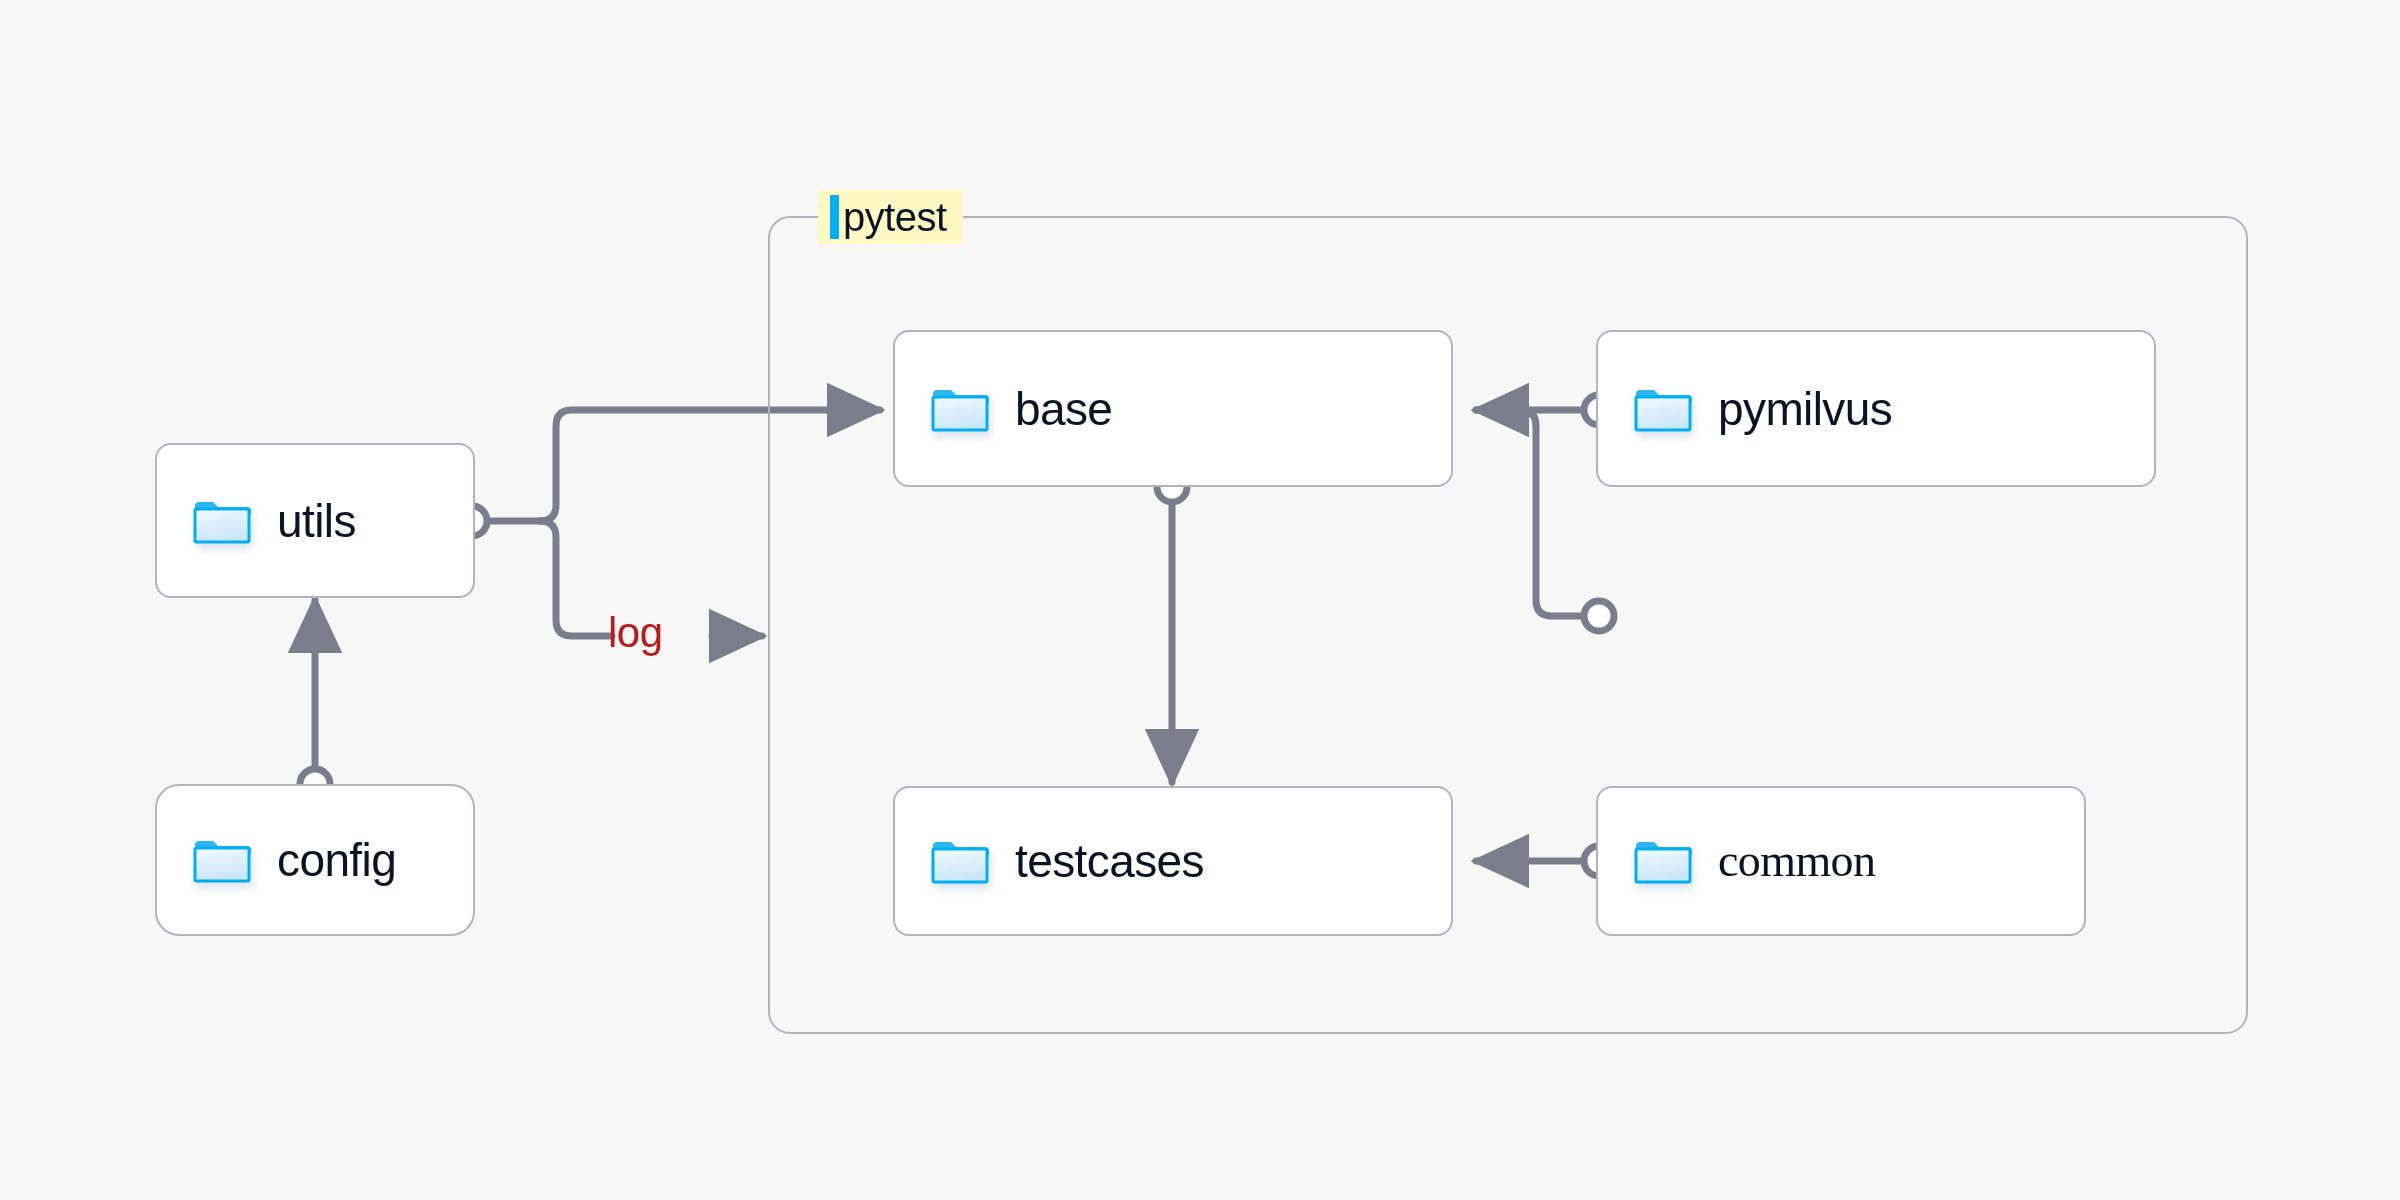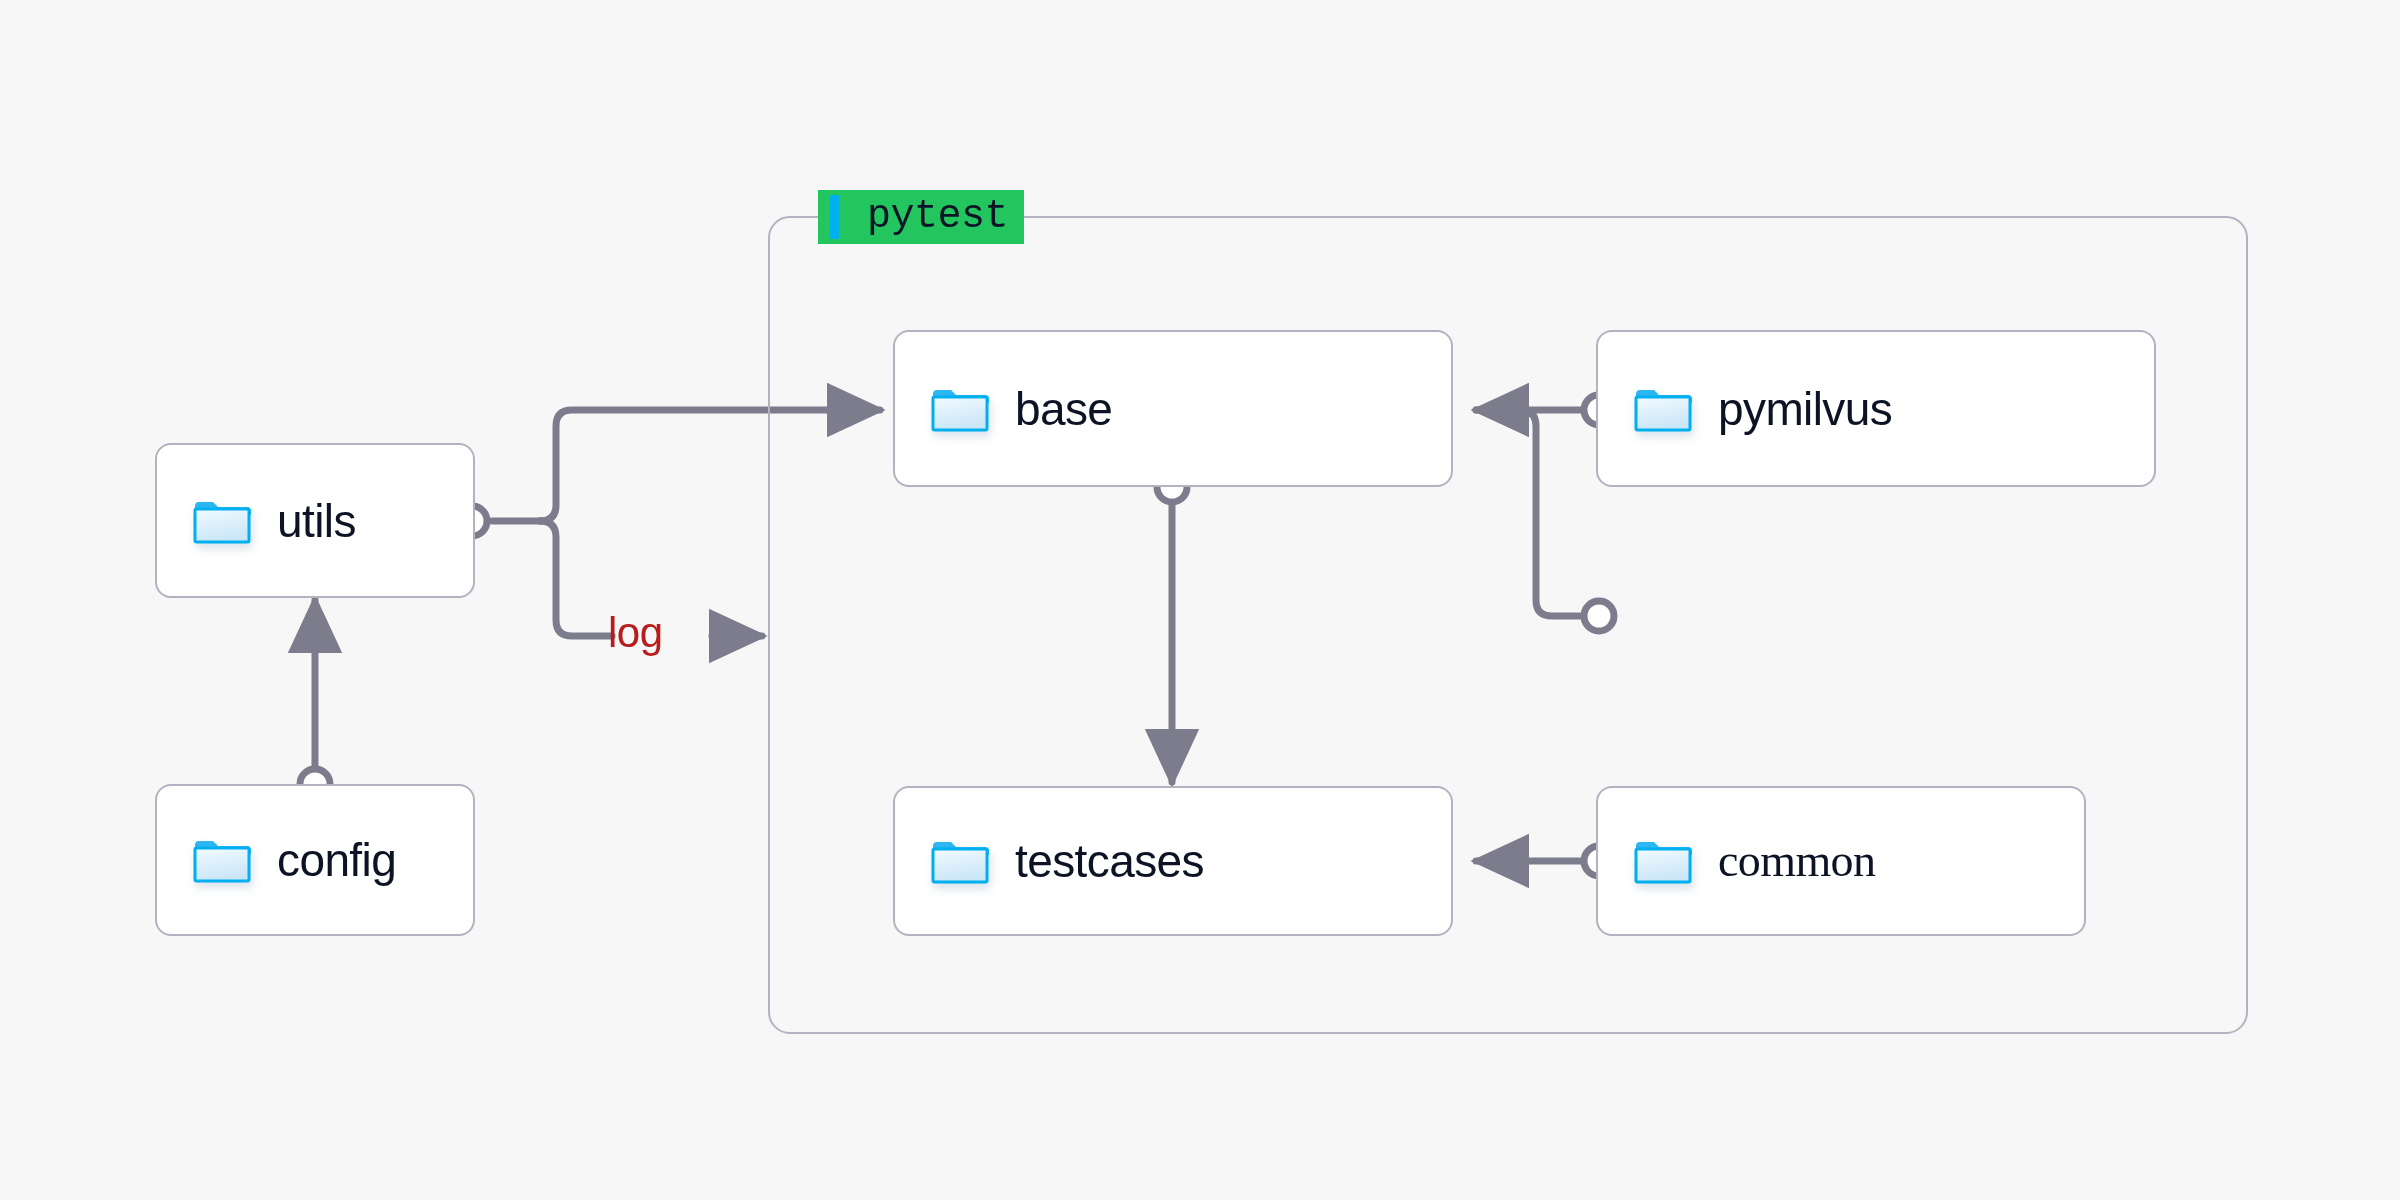--- a/index.html
+++ b/index.html
@@ -27,26 +27,25 @@
     position: absolute;
     border: 2px solid #b4b2c0;
     border-radius: 22px;
     background: transparent;
     box-sizing: border-box;
   }
   .group-label {
     position: absolute;
     display: flex;
     align-items: center;
-    gap: 28px;
-    background: #22c55e;
+    gap: 4px;
+    background: #fef9c3;
     padding: 0 16px 0 12px;
     height: 54px;
     box-sizing: border-box;
-    font-family: Liberation Mono, monospace;
   }
   .group-label .bar {
     width: 9px;
     height: 44px;
     background: #00aff0;
     border-radius: 1px;
     flex: none;
   }
   .group-label .gl-text {
     font-size: 40px;
@@ -146,21 +145,21 @@
   <div class="node" style="left:155px; top:443px; width:320px; height:155px;">
     <span class="folder-icon">
       <svg viewBox="0 0 58 46" width="58" height="46" xmlns="http://www.w3.org/2000/svg">
         <path d="M2,8 a4,4 0 0 1 4,-4 h14 l5,5 h29 a4,4 0 0 1 4,4 v4 h-56 z" fill="#2cb6f2"></path>
         <rect x="2" y="11" width="54" height="33" rx="1.5" fill="url(#folderGrad)" stroke="#00aff0" stroke-width="3"></rect>
       </svg>
     </span>
     <span class="nlabel">utils</span>
   </div>
 
-  <div class="node" style="left:155px; top:784px; width:320px; height:152px;">
+  <div class="node" style="left:155px; top:784px; width:320px; height:152px;border-radius:24px;">
     <span class="folder-icon">
       <svg viewBox="0 0 58 46" width="58" height="46" xmlns="http://www.w3.org/2000/svg">
         <path d="M2,8 a4,4 0 0 1 4,-4 h14 l5,5 h29 a4,4 0 0 1 4,4 v4 h-56 z" fill="#2cb6f2"></path>
         <rect x="2" y="11" width="54" height="33" rx="1.5" fill="url(#folderGrad)" stroke="#00aff0" stroke-width="3"></rect>
       </svg>
     </span>
     <span class="nlabel">config</span>
   </div>
 
   <div class="node" style="left:893px; top:786px; width:560px; height:150px;">

